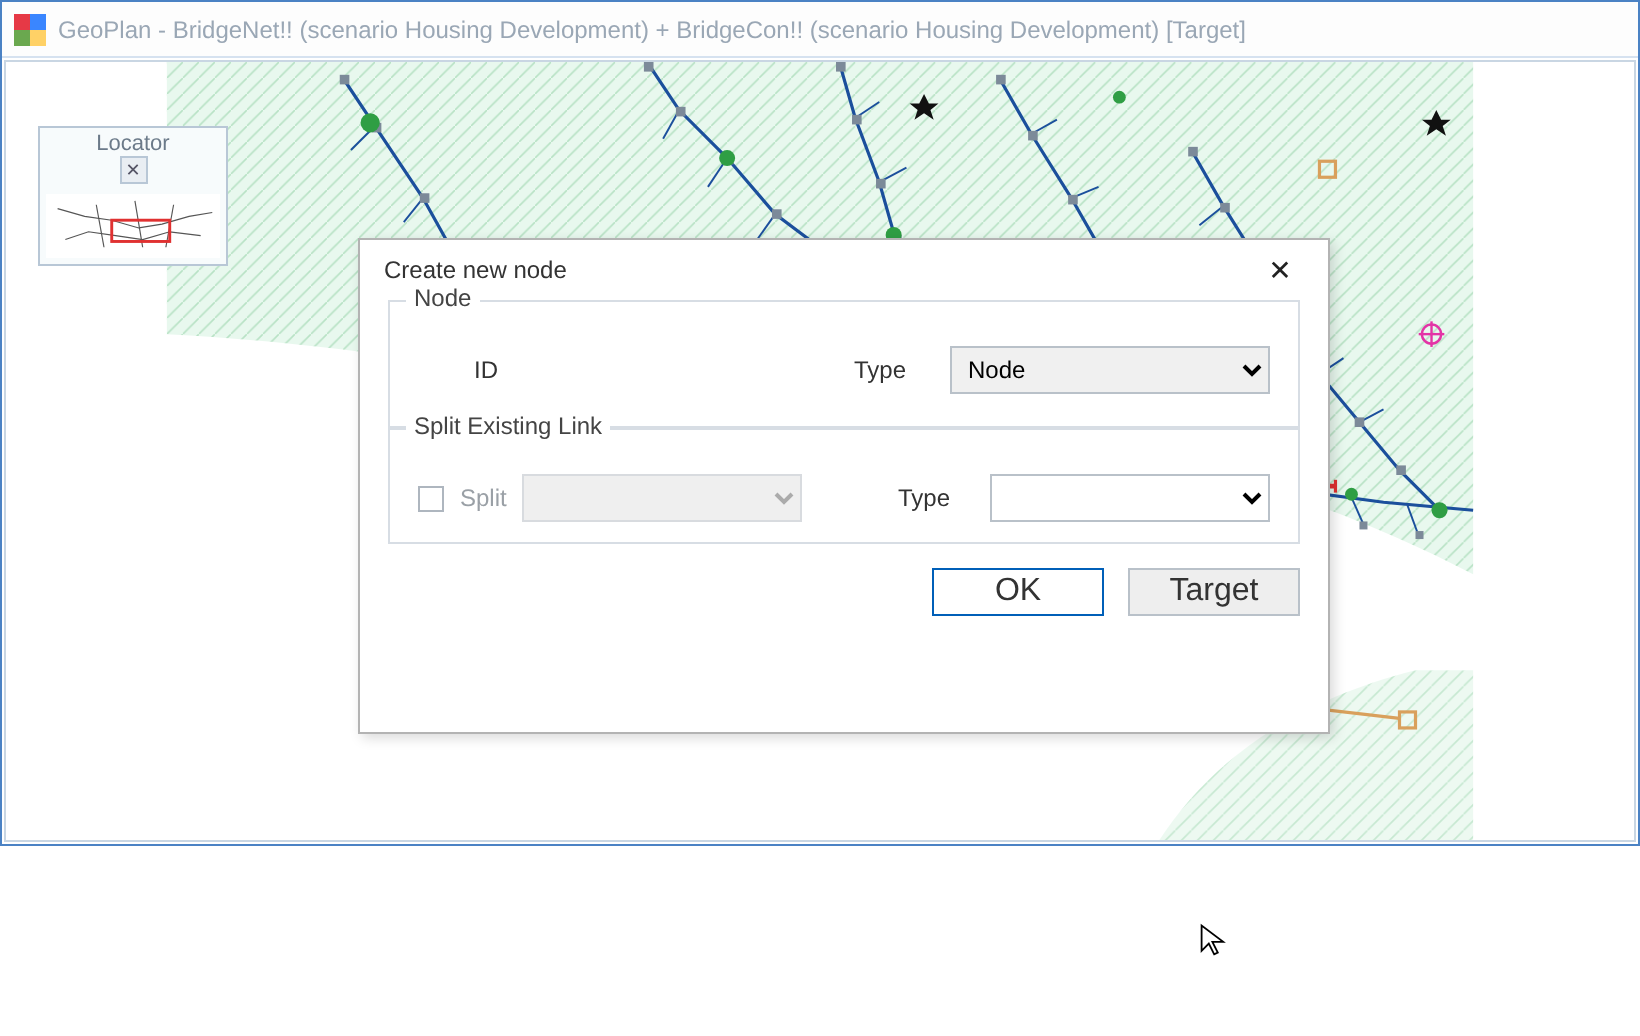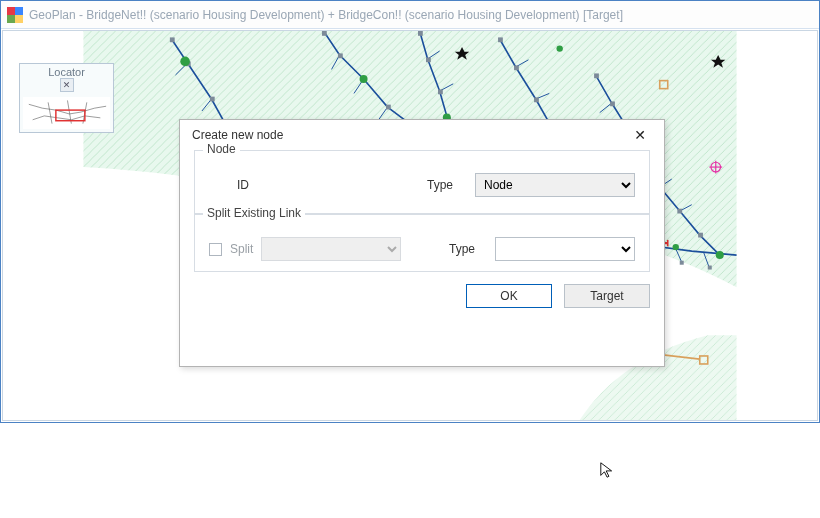--- a/index.html
+++ b/index.html
@@ -178,21 +178,21 @@
   .dlg-foot {
     display:flex;
     justify-content:flex-end;
     gap: 12px;
     padding: 6px 14px 0 14px;
   }
   .btn {
     width: 86px; height: 24px;
     border: 1px solid #b9c1c9;
     background: #eeeeee;
-    font-size: 12px;
+    font-size: 16px;
     cursor: pointer;
     display:flex; align-items:center; justify-content:center;
   }
   .btn-primary {
     border: 1.5px solid #005fb8;
     background: #ffffff;
   }
 
   .cursor {
     position: absolute;

